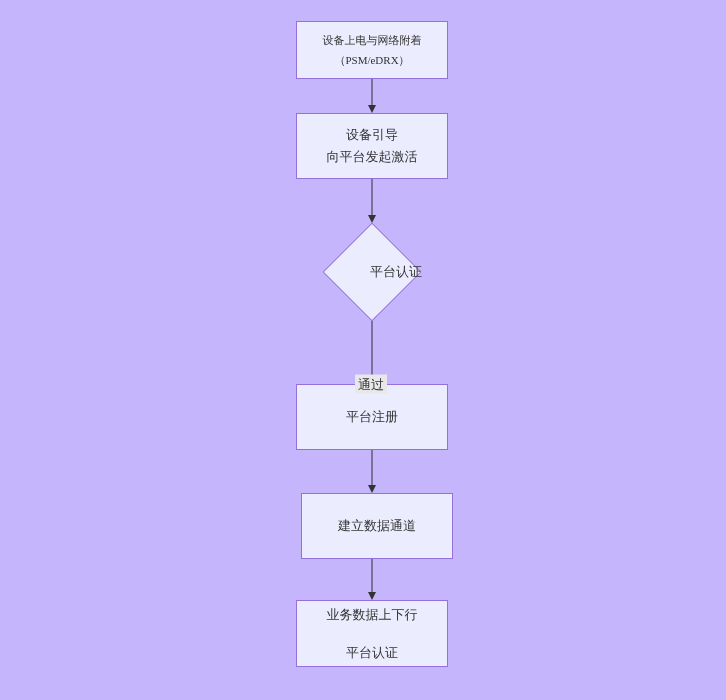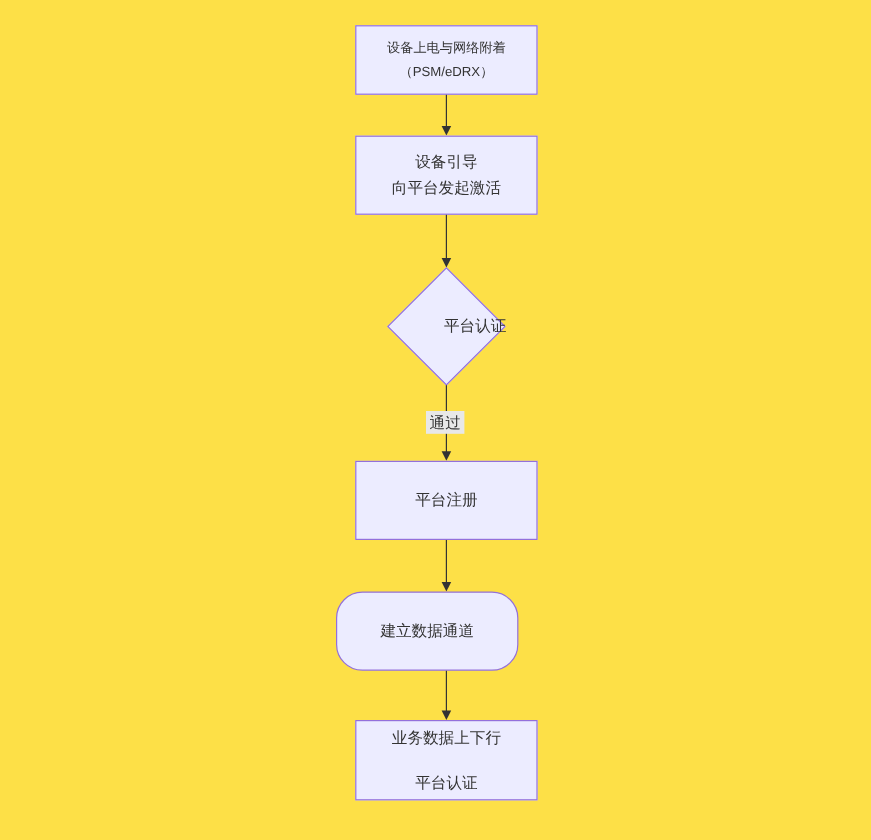--- a/index.html
+++ b/index.html
@@ -12,22 +12,23 @@
   *{margin:0;padding:0;box-sizing:border-box;}
   html,body{background:#ffffff;}
   body{
     font-family:"Liberation Sans","DejaVu Sans",sans-serif;
     color:var(--text-color);
   }
   .canvas{
     position:relative;
     width:726px;
     height:700px;
-    background:#fde047;
+    background:#c4b5fd;
     overflow:hidden;
+    font-family:Liberation Serif, serif;
   }
   .node{
     position:absolute;
     background:var(--node-fill);
     border:1px solid var(--node-border);
     display:flex;
     flex-direction:column;
     align-items:center;
     justify-content:center;
     text-align:center;
@@ -83,20 +84,21 @@
   .edge-label{
     position:absolute;
     transform:translate(-50%,-50%);
     background:var(--label-bg);
     font-size:13px;
     line-height:17px;
     padding:1px 3px;
     color:var(--text-color);
     z-index:2;
     white-space:nowrap;
+    margin-top:32px;
   }
 </style>
 </head>
 <body>
 
 <div class="canvas">
 
   <div class="node small-text" style="left:296px;top:21px;width:152px;height:58px;">
     <div>设备上电与网络附着</div>
     <div>（PSM/eDRX）</div>
@@ -130,21 +132,21 @@
 
   <div class="node" style="left:296px;top:384px;width:152px;height:66px;">
     <div>平台注册</div>
   </div>
 
   <div class="arrow" style="left:372px;top:450px;height:43px;">
     <div class="line"></div>
     <div class="head"></div>
   </div>
 
-  <div class="node" style="left:280px;top:493px;width:152px;height:66px;border-radius:22px;">
+  <div class="node" style="left:301px;top:493px;width:152px;height:66px;">
     <div>建立数据通道</div>
   </div>
 
   <div class="arrow" style="left:372px;top:559px;height:41px;">
     <div class="line"></div>
     <div class="head"></div>
   </div>
 
   <div class="node" style="left:296px;top:600px;width:152px;height:67px;gap:16px;">
     <div>业务数据上下行</div>

